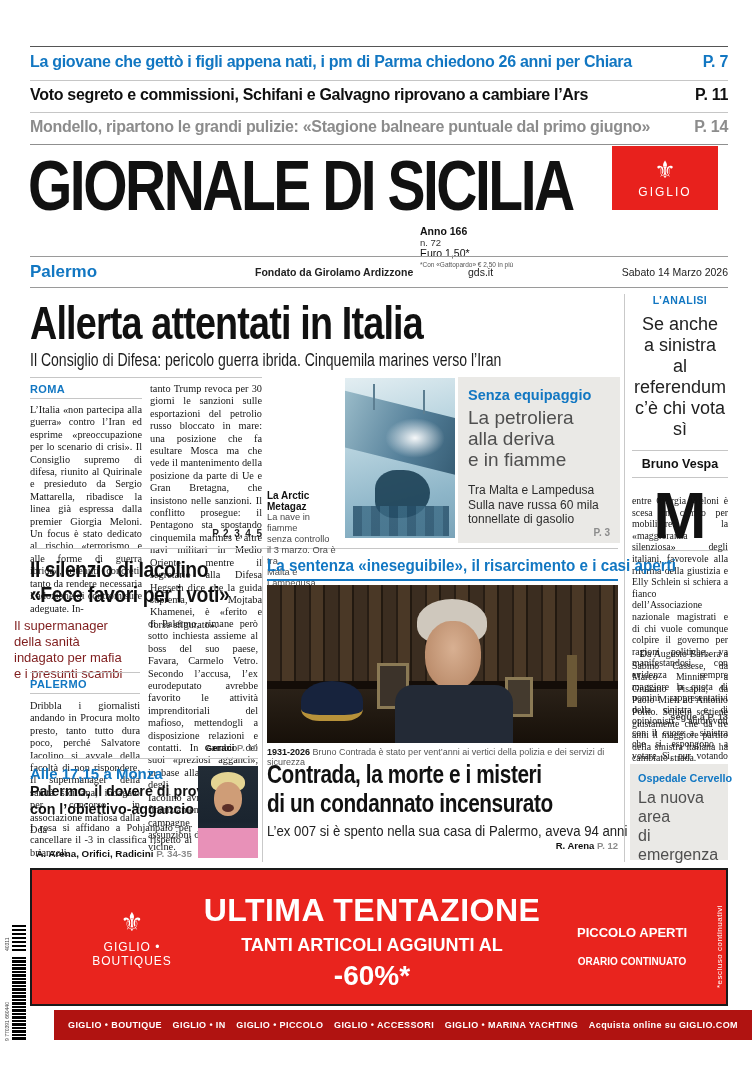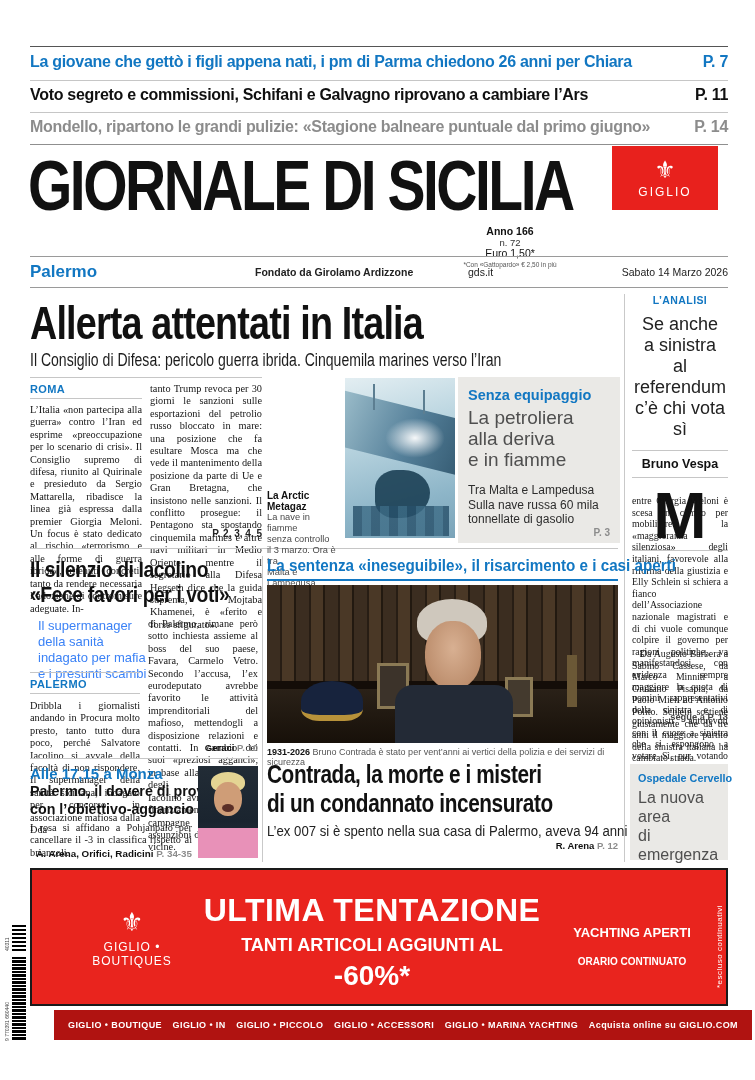--- a/index.html
+++ b/index.html
@@ -52,21 +52,21 @@
     <span>P. 14</span>
   </div>
   <div class="hairline" style="left:30px;top:144px;width:698px;background:#8f8f8f;"></div>
 
   <div class="abs masthead" style="left:28px;top:150px;">GIORNALE DI SICILIA</div>
   <div class="abs" style="left:612px;top:146px;width:106px;height:64px;background:#e8211d;
        display:flex;flex-direction:column;align-items:center;justify-content:center;color:#fff;">
     <span style="font-family:'DejaVu Sans',sans-serif;font-size:24px;line-height:24px;">⚜</span>
     <span style="font-size:12px;letter-spacing:2px;margin-top:3px;">GIGLIO</span>
   </div>
-  <div class="abs" style="left:420px;top:226px;width:180px;text-align:center;line-height:11px;">
+  <div class="abs" style="left:420px;top:226px;width:180px;text-align:left;line-height:11px;">
     <div style="font-size:10.5px;font-weight:bold;">Anno 166</div>
     <div style="font-size:9.5px;color:#333;">n. 72</div>
     <div style="font-size:10.5px;">Euro 1,50*</div>
     <div style="font-size:6.5px;color:#555;">*Con «Gattopardo» € 2,50 in più</div>
   </div>
 
   <div class="hairline" style="left:30px;top:256px;width:698px;background:#9a9a9a;"></div>
   <div class="abs blue" style="left:30px;top:262px;font-size:17px;font-weight:800;">Palermo</div>
   <div class="abs" style="left:255px;top:266px;font-size:10.5px;color:#222;font-weight:bold;">Fondato da Girolamo Ardizzone</div>
   <div class="abs" style="left:468px;top:266px;font-size:10.5px;color:#222;">gds.it</div>
@@ -152,21 +152,21 @@
       <span>Fernandez</span>
       <span class="pageref">P. 14</span>
     </div>
   </div>
 
   <div class="abs" style="left:30px;top:557px;font-size:22px;line-height:25px;letter-spacing:-.5px;
        transform:scaleX(.88);transform-origin:left top;">
     <div class="h2line">Il silenzio di Iacolino</div>
     <div class="h2line">«Fece favori per i voti»</div>
   </div>
-  <div class="abs" style="left:38px;top:618px;width:110px;font-size:13px;line-height:16px;color:#3b82f6;">Il supermanager della sanità indagato per mafia e i presunti scambi</div>
+  <div class="abs" style="left:14px;top:618px;width:110px;font-size:13px;line-height:16px;color:#7f1d1d;">Il supermanager della sanità indagato per mafia e i presunti scambi</div>
   <div class="hairline" style="left:30px;top:672px;width:110px;"></div>
   <div class="abs kicker" style="left:30px;top:678px;">PALERMO</div>
   <div class="hairline" style="left:30px;top:693px;width:110px;"></div>
   <div class="abs serif" style="left:30px;top:700px;width:110px;">Dribbla i giornalisti andando in Procura molto presto, tanto tutto dura poco, perché Salvatore Iacolino si avvale della facoltà di non rispondere. Il supermanager della sanità siciliana, indagato per concorso in associazione mafiosa dalla Dda</div>
   <div class="abs serif" style="left:148px;top:618px;width:110px;">di Palermo, rimane però sotto inchiesta assieme al boss del suo paese, Favara, Carmelo Vetro. Secondo l’accusa, l’ex eurodeputato avrebbe favorito le attività imprenditoriali del mafioso, mettendogli a disposizione relazioni e contatti. In cambio dei suoi «preziosi agganci», in base alla ricostruzione degli investigatori, Iacolino avrebbe ottenuto finanziamenti per campagne elettorali e assunzioni di persone a lui vicine.</div>
   <div class="abs byline" style="left:148px;top:742px;width:110px;">
     <span>Geraci</span>
     <span class="pageref">P. 10</span>
   </div>
   <div class="hairline" style="left:30px;top:758px;width:228px;"></div>
@@ -227,21 +227,21 @@
     <div class="abs" style="left:30px;top:38px;width:140px;text-align:center;color:#fff;">
       <div style="font-family:'DejaVu Sans',sans-serif;font-size:26px;line-height:28px;">⚜</div>
       <div style="font-size:12px;letter-spacing:1px;margin-top:4px;">GIGLIO • BOUTIQUES</div>
     </div>
     <div class="abs" style="left:170px;top:22px;width:340px;text-align:center;color:#fff;">
       <div style="font-size:32px;font-weight:700;letter-spacing:.5px;">ULTIMA TENTAZIONE</div>
       <div style="font-size:18px;font-weight:700;margin-top:6px;">TANTI ARTICOLI AGGIUNTI AL</div>
       <div style="font-size:28px;font-weight:800;margin-top:4px;">-60%*</div>
     </div>
     <div class="abs" style="left:520px;top:55px;width:160px;text-align:center;color:#fff;">
-      <div style="font-size:13px;font-weight:800;">YACHTING APERTI</div>
+      <div style="font-size:13px;font-weight:800;">PICCOLO APERTI</div>
       <div style="font-size:10px;font-weight:700;margin-top:16px;">ORARIO CONTINUATO</div>
     </div>
     <div class="abs rot" style="right:2px;top:18px;height:100px;color:#fff;font-size:8px;letter-spacing:.5px;">*escluso continuativi</div>
   </div>
 
   <div class="abs" style="left:30px;top:1010px;width:698px;height:30px;background:#b01311;
        display:flex;align-items:center;justify-content:space-between;padding:0 14px;box-sizing:border-box;
        color:#fff;font-size:9px;font-weight:bold;letter-spacing:.4px;margin-left:24px;">
     <span>GIGLIO • BOUTIQUE</span>
     <span>GIGLIO • IN</span>

